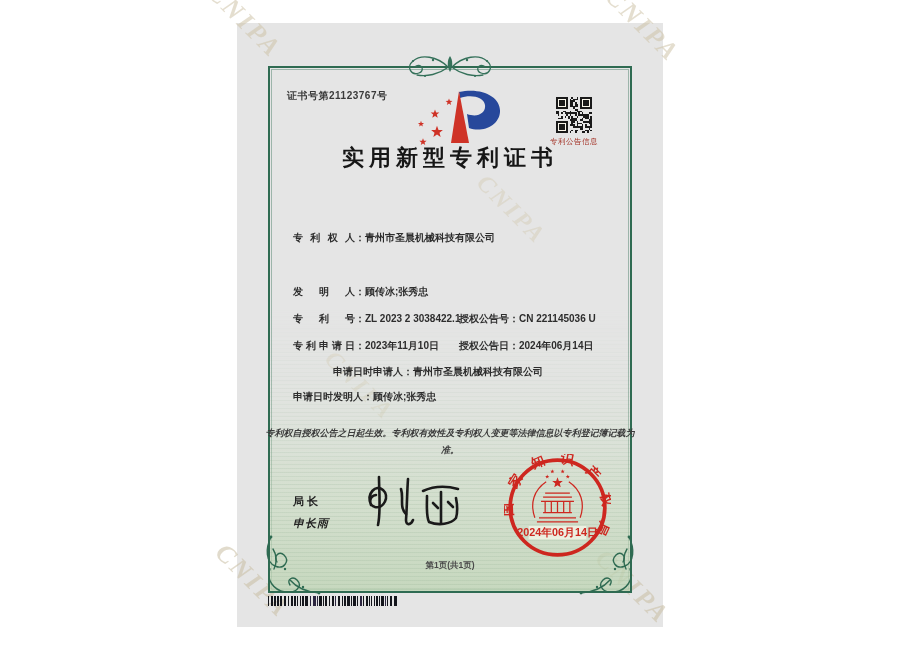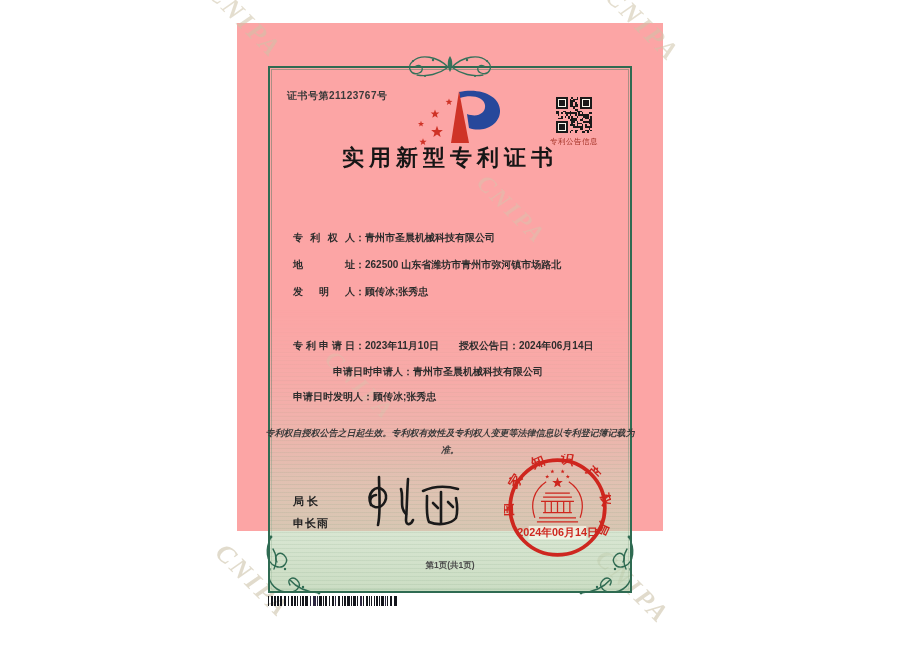--- a/index.html
+++ b/index.html
@@ -1,21 +1,21 @@
 <!DOCTYPE html>
 <html><head>
 <meta charset="utf-8">
 <style>
   html,body{margin:0;padding:0;}
   body{width:900px;height:650px;overflow:hidden;background:#ffffff;
        font-family:"Liberation Sans",sans-serif;}
   .canvas{position:relative;width:900px;height:650px;background:#ffffff;}
 
-  .page{position:absolute;left:237px;top:23px;width:426px;height:508px;
-        background:#fca5a5;}
+  .page{position:absolute;left:237px;top:23px;width:426px;height:604px;
+        background:#e5e5e5;}
 
   
   .wm{position:absolute;z-index:1;font-family:"Liberation Serif",serif;
       font-style:italic;font-weight:bold;letter-spacing:3px;
       transform:rotate(45deg);pointer-events:none;}
   .wm1{left:198px;top:6px;font-size:26px;color:rgba(205,195,168,.55);}
   .wm2{left:596px;top:10px;font-size:26px;color:rgba(205,195,168,.55);}
   .wm3{left:468px;top:196px;font-size:24px;color:rgba(210,200,173,.42);}
   .wm4{left:316px;top:372px;font-size:24px;color:rgba(210,200,173,.34);}
   .wm5{left:206px;top:566px;font-size:26px;color:rgba(200,190,162,.55);}
@@ -52,21 +52,21 @@
       vertical-align:top;}
   .rpair{position:absolute;left:166px;top:0;}
 
   .statement{left:26px;right:26px;top:402px;text-align:center;font-size:9px;
              line-height:16.5px;color:#3b3b3b;font-weight:bold;font-style:italic;
              font-family:"Liberation Serif",serif;}
 
   .director-title{left:56px;top:471px;font-size:11px;font-weight:bold;
                   color:#222;letter-spacing:3px;}
   .director-name{left:56px;top:493px;font-size:11px;font-weight:bold;
-                 color:#222;letter-spacing:1px;}
+                 color:#222;letter-spacing:1px;font-style:italic;}
   .signature{left:116px;top:448px;width:122px;height:62px;}
   .seal{left:267px;top:431px;width:107px;height:107px;opacity:.95;}
   .footer{left:0;right:0;top:537px;text-align:center;font-size:8.5px;
           font-weight:bold;color:#4a4a4a;}
   .barcode{left:31px;top:573px;width:132px;height:10px;}
 
   .flourish-top{left:152px;top:28px;width:122px;height:32px;z-index:4;}
   .flourish-bl{left:26px;top:512px;width:62px;height:62px;z-index:4;}
   .flourish-br{left:338px;top:512px;width:62px;height:62px;z-index:4;
                transform:scaleX(-1);}
@@ -289,25 +289,28 @@
         <rect x="1" y="15" width="5" height="5" fill="#FAF8EC"></rect>
         <rect x="2" y="16" width="3" height="3" fill="#1a1a1a"></rect>
       </svg>
     <div class="ct qr-label">专利公告信息</div>
 
     <div class="ct title">实用新型专利证书</div>
 
     <div class="ct row r2">
       <span class="jl">专利权人</span><span>：</span><span>青州市圣晨机械科技有限公司</span>
     </div>
-    <div class="ct row r3">
-      <span class="jl">地址</span><span>：</span><span>262500 山东省潍坊市青州市弥河镇市场路北</span>
-    </div>
     <div class="ct row r4">
       <span class="jl">发明人</span><span>：</span><span>顾传冰;张秀忠</span>
+    </div>
+    <div class="ct row r5">
+      <span class="jl">专利号</span><span>：</span><span>ZL 2023 2 3038422.1</span>
+      <span class="rpair">
+        <span>授权公告号</span><span>：</span><span>CN 221145036 U</span>
+      </span>
     </div>
     <div class="ct row r6">
       <span class="jl">专利申请日</span><span>：</span><span>2023年11月10日</span>
       <span class="rpair">
         <span>授权公告日</span><span>：</span><span>2024年06月14日</span>
       </span>
     </div>
     <div class="ct row r7">
       <span>申请日时申请人</span><span>：</span><span>青州市圣晨机械科技有限公司</span>
     </div>

